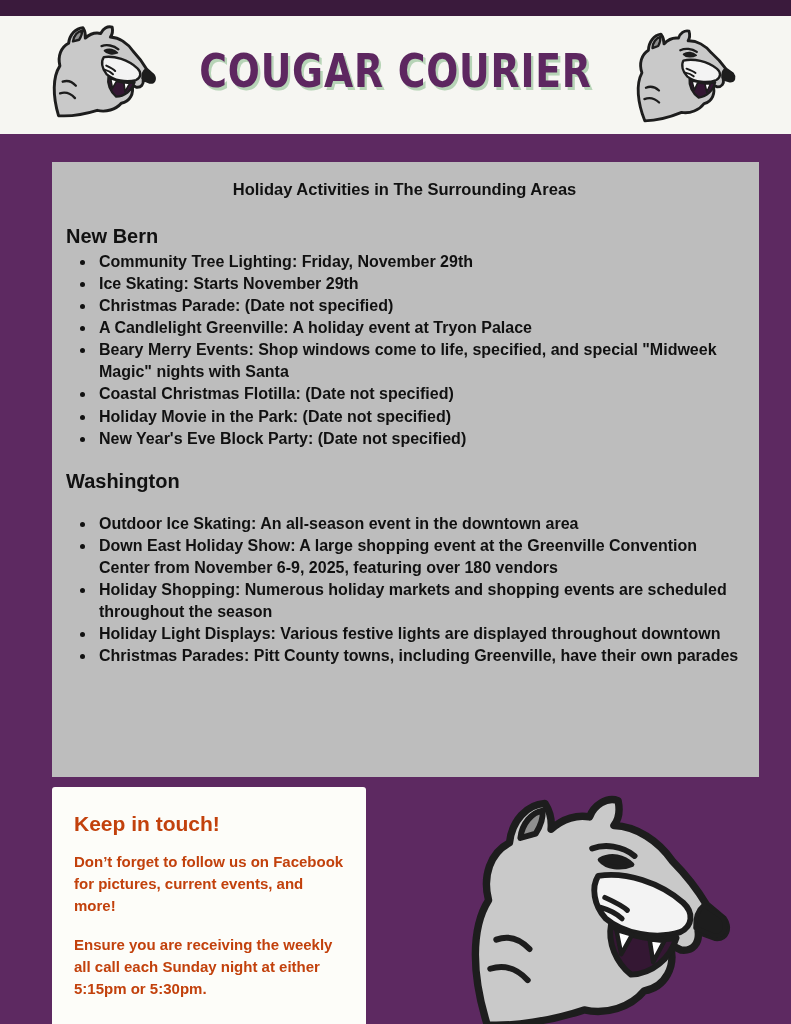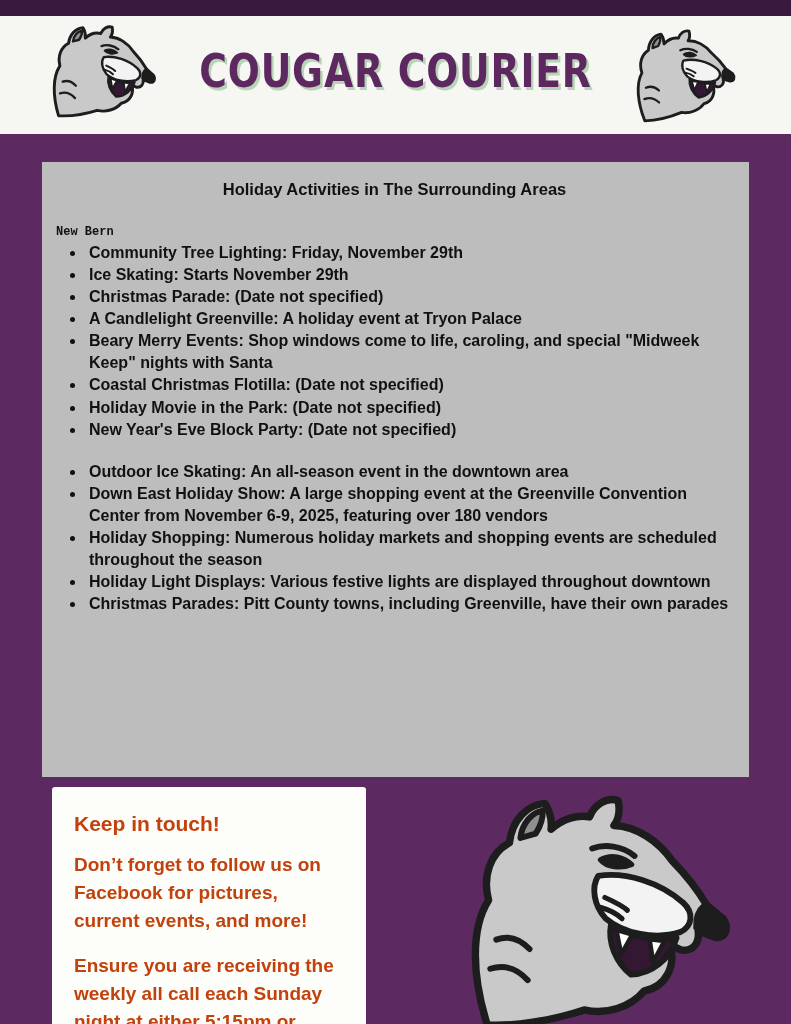--- a/index.html
+++ b/index.html
@@ -23,44 +23,44 @@
     transform:scaleX(.82); transform-origin:center;
     white-space:nowrap;
   }
   .cougar { pointer-events:none; }
   .cougar svg { width:100%; height:100%; display:block; }
   .cougar-left  { position:absolute; left:44px;  top:4px;  width:118px; height:106px; transform:rotate(7deg); }
   .cougar-right { position:absolute; right:50px; top:10px; width:114px; height:100px; transform:rotate(2deg); }
   .cougar-big   { position:absolute; right:46px; bottom:-6px; width:296px; height:260px; transform:rotate(6deg); }
   
   .activities-card {
-    position:absolute; left:42px; top:146px; width:707px; height:615px;
+    position:absolute; left:52px; top:146px; width:707px; height:615px;
     background:var(--card_gray,#bdbdbd);
     padding:14px 16px 13px 14px;
     color:var(--text,#111);
   }
   .activities-title {
     text-align:center; font-size:16.5px; font-weight:bold; margin-top:4px;
   }
   .section { margin-top:20px; }
   .section:first-of-type { margin-top:26px; }
-  .section-heading { font-size:12px; font-weight:bold; margin-bottom:3px;font-family:Liberation Mono, monospace; }
+  .section-heading { font-size:20px; font-weight:bold; margin-bottom:3px; }
   .section ul { margin:0 0 0 30px; list-style:disc; }
   .section li {
     font-size:16px; font-weight:bold; line-height:1.38; padding-left:3px;
   }
   
   .contact-card {
     position:absolute; left:52px; top:771px; width:314px; height:240px;
     background:var(--contact_bg,#fdfdf9); border-radius:3px;
     padding:25px 22px; color:#c2410c;
   }
   .contact-title { font-size:21px; font-weight:bold; margin-bottom:15px; }
   .contact-card p {
-    font-size:19px; font-weight:bold; line-height:1.47; margin-bottom:17px;
+    font-size:15px; font-weight:bold; line-height:1.47; margin-bottom:17px;
   }
   .defs-hidden { position:absolute; width:0; height:0; overflow:hidden; }
 </style>
 </head>
 <body>
 
 <svg class="defs-hidden" xmlns="http://www.w3.org/2000/svg" aria-hidden="true">
   <symbol id="cougar-head" viewBox="0 0 200 170">
     <g stroke="#1d1d1d" stroke-width="5" stroke-linejoin="round" stroke-linecap="round">
       <path fill="#c9c9c9" d="M34,166 C20,134 16,102 26,82 C20,66 24,50 36,42 C36,27 45,15 57,13 C61,18 63,24 63,30 C70,22 80,18 88,19 C90,11 98,4 106,6 C108,12 108,18 105,23 C120,22 136,30 147,43 C158,52 167,62 173,70 L185,78 C190,84 188,91 181,91 L169,88 C171,96 167,102 159,102 L151,99 C157,113 151,128 137,132 C129,144 113,151 98,149 C76,159 52,165 34,166 Z"></path>
@@ -99,27 +99,28 @@
   <section class="activities-card">
     <h2 class="activities-title">Holiday Activities in The Surrounding Areas</h2>
     <div id="sections">
         <section class="section">
           <h3 class="section-heading">New Bern</h3>
           <ul>
             <li>Community Tree Lighting: Friday, November 29th</li>
             <li>Ice Skating: Starts November 29th</li>
             <li>Christmas Parade: (Date not specified)</li>
             <li>A Candlelight Greenville: A holiday event at Tryon Palace</li>
-            <li>Beary Merry Events: Shop windows come to life, caroling, and special "Midweek Keep" nights with Santa</li>
+            <li>Beary Merry Events: Shop windows come to life, specified, and special "Midweek Magic" nights with Santa</li>
             <li>Coastal Christmas Flotilla: (Date not specified)</li>
             <li>Holiday Movie in the Park: (Date not specified)</li>
             <li>New Year's Eve Block Party: (Date not specified)</li>
           </ul>
         </section>
         <section class="section">
+          <h3 class="section-heading">Washington</h3>
         </section>
         <section class="section">
           <ul>
             <li>Outdoor Ice Skating: An all-season event in the downtown area</li>
             <li>Down East Holiday Show: A large shopping event at the Greenville Convention Center from November 6-9, 2025, featuring over 180 vendors</li>
             <li>Holiday Shopping: Numerous holiday markets and shopping events are scheduled throughout the season</li>
             <li>Holiday Light Displays: Various festive lights are displayed throughout downtown</li>
             <li>Christmas Parades: Pitt County towns, including Greenville, have their own parades</li>
           </ul>
         </section>

